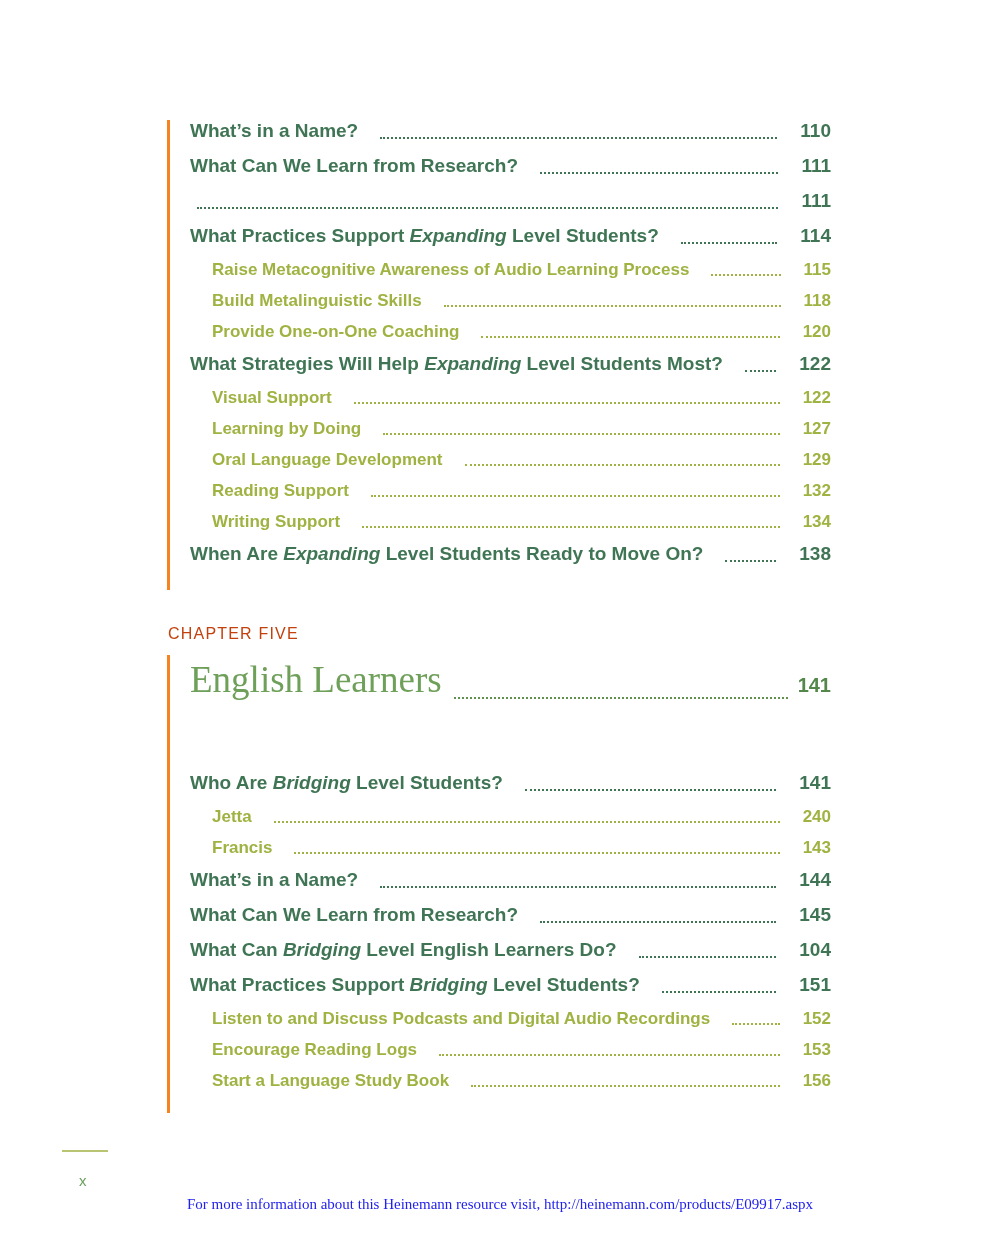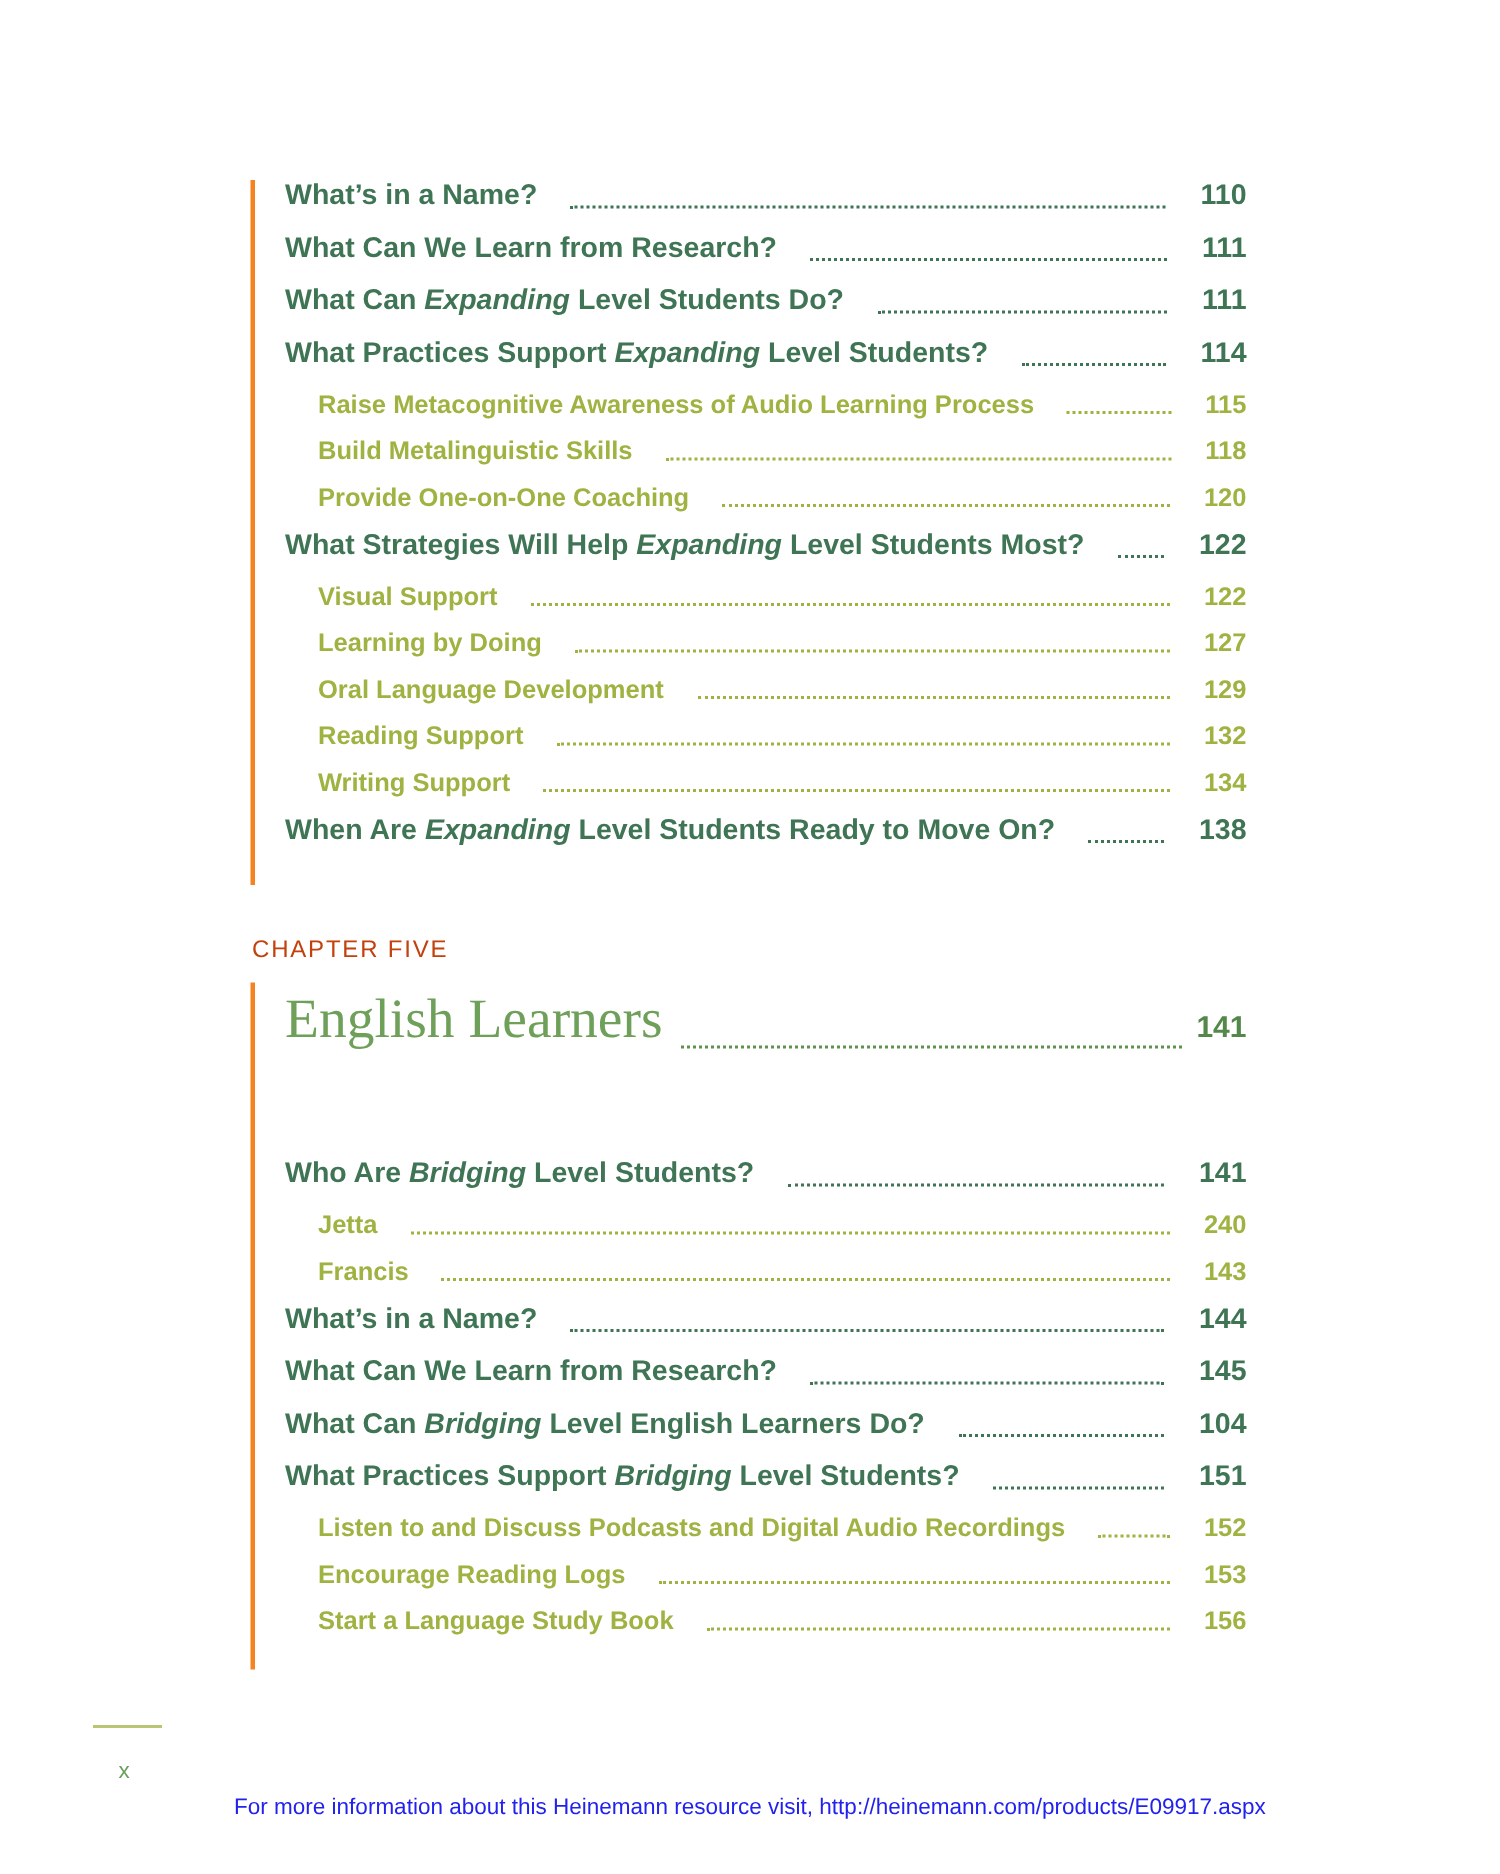--- a/index.html
+++ b/index.html
@@ -67,41 +67,41 @@
   }
 
   
   .footer-rule { position: absolute; left: 62px; top: 1150px; width: 46px; height: 2px; background: #b9c573; }
   .folio { position: absolute; left: 79px; top: 1172px; color: #6ba05e; font-size: 15px; line-height: 18px; }
   .footer-note {
     position: absolute; left: 0; right: 0; top: 1195px;
     text-align: center;
     color: #2222ee; font-size: 15px; line-height: 19px;
     text-decoration: none;
+    font-family: Liberation Serif, serif;
   }
 </style>
 </head>
 <body>
 
 <div class="vrule top"></div>
 <div class="vrule bottom"></div>
 
 <div class="toc-section first">
     <div class="toc-row l1">
       <span class="toc-label">What’s in a Name?</span>
       <span class="toc-leader"></span>
       <span class="toc-page">110</span>
     </div>
     <div class="toc-row l1">
       <span class="toc-label">What Can We Learn from Research?</span>
       <span class="toc-leader"></span>
       <span class="toc-page">111</span>
     </div>
     <div class="toc-row l1">
-      <span class="toc-label">What Can <em>Expanding</em> Level Students Do?</span>
       <span class="toc-leader"></span>
       <span class="toc-page">111</span>
     </div>
     <div class="toc-row l1">
       <span class="toc-label">What Practices Support <em>Expanding</em> Level Students?</span>
       <span class="toc-leader"></span>
       <span class="toc-page">114</span>
     </div>
     <div class="toc-row l2">
       <span class="toc-label">Raise Metacognitive Awareness of Audio Learning Process</span>

